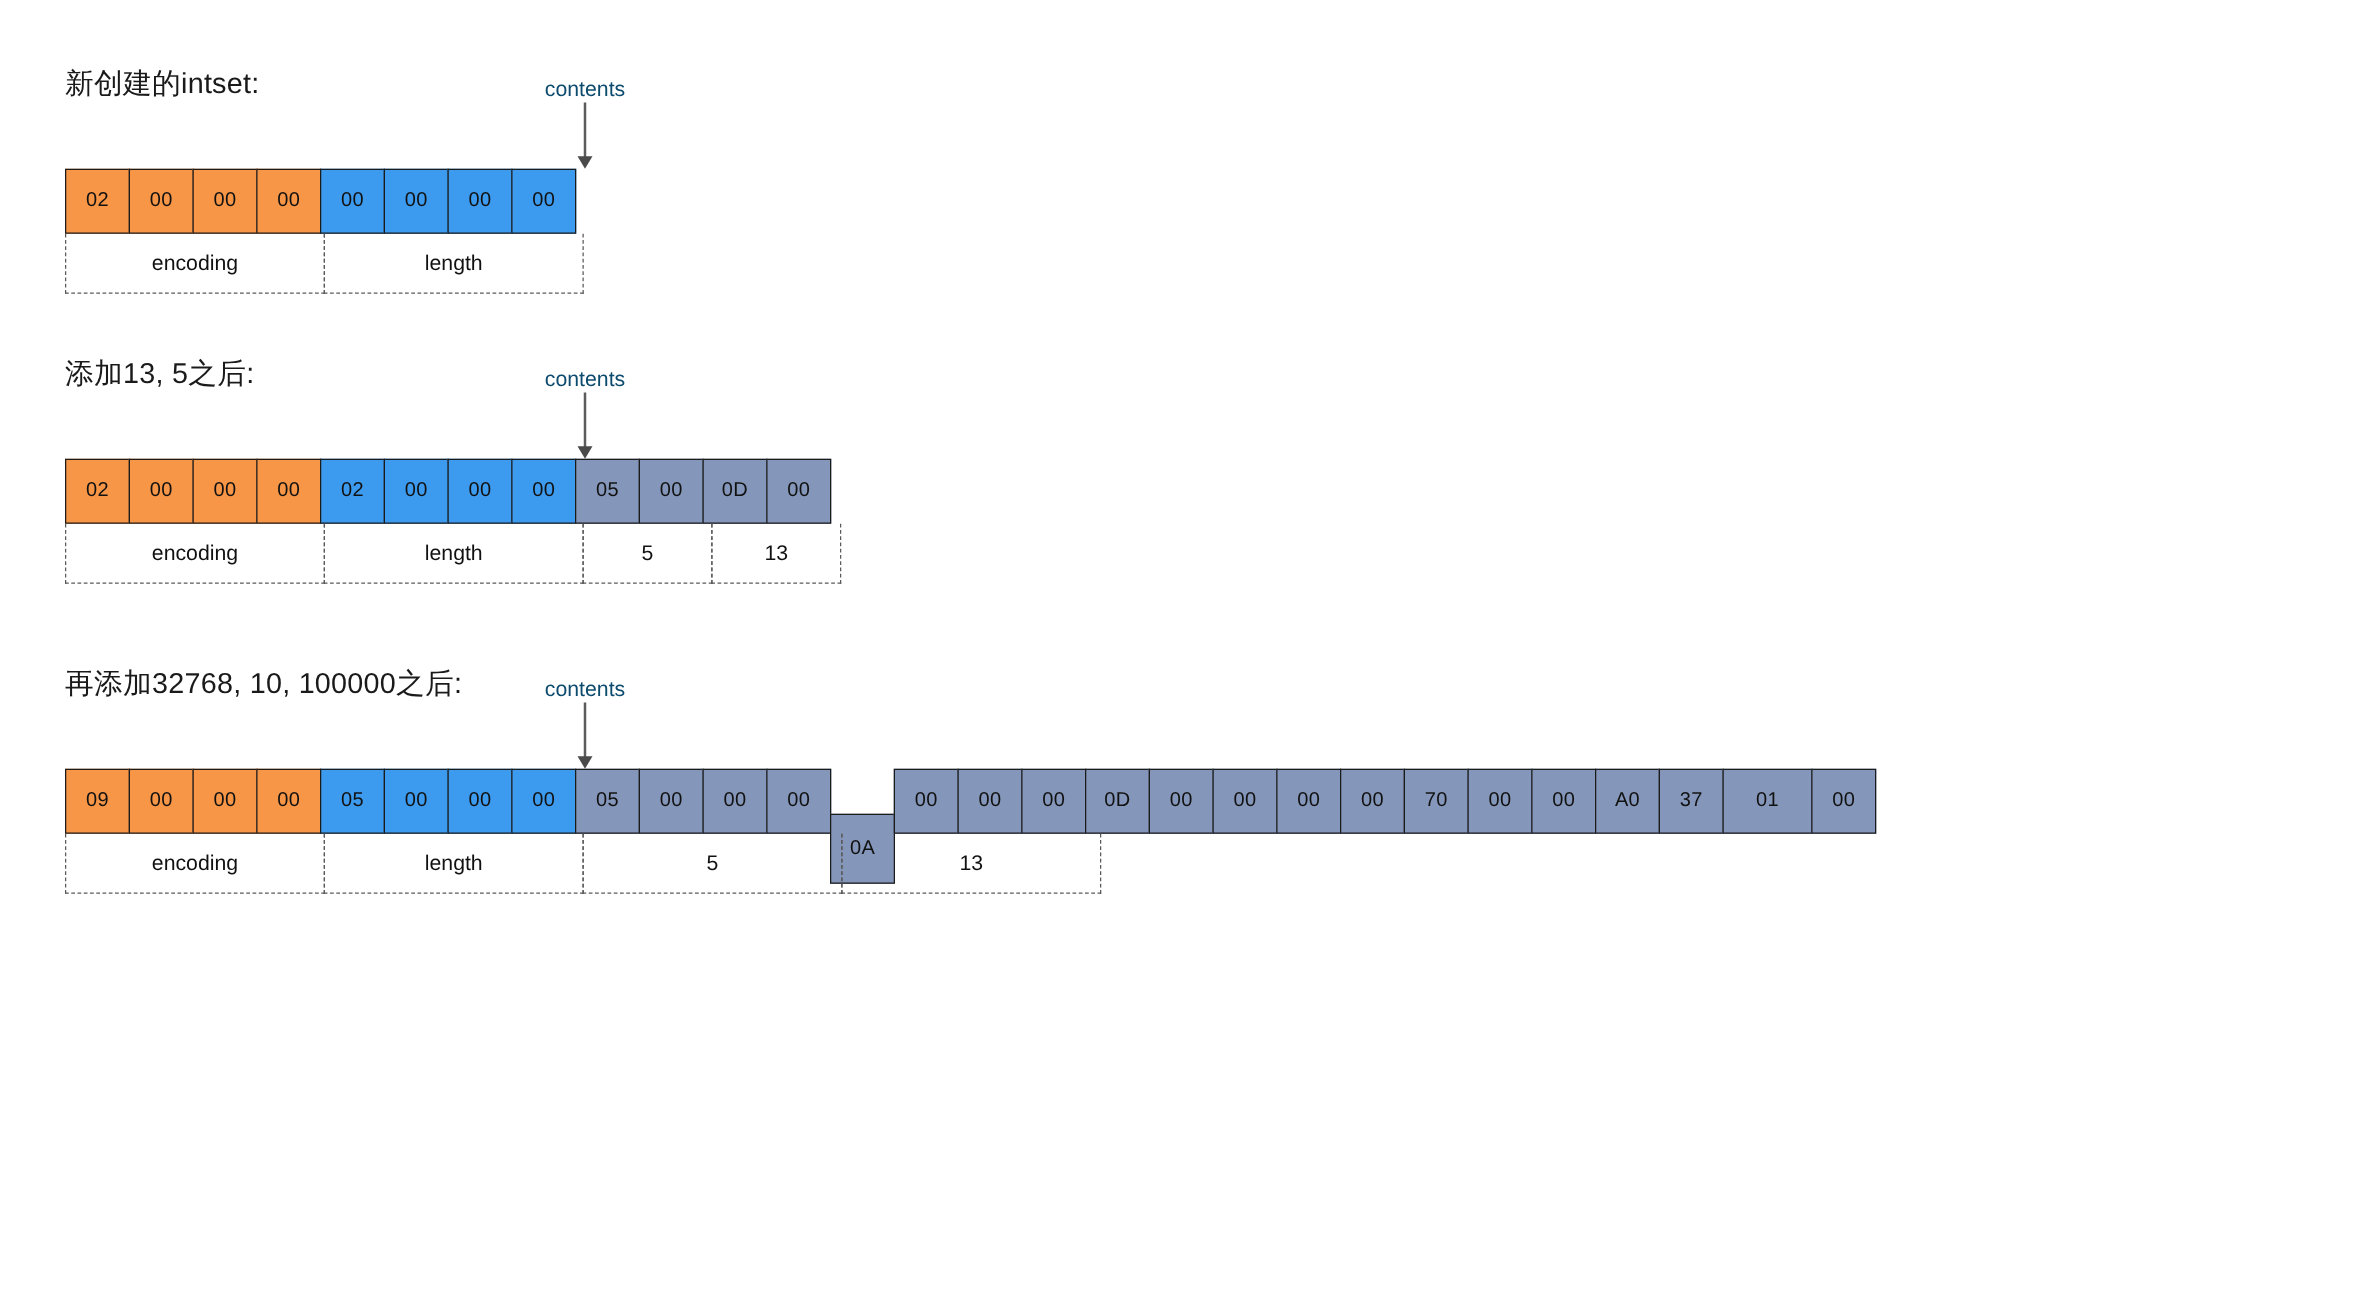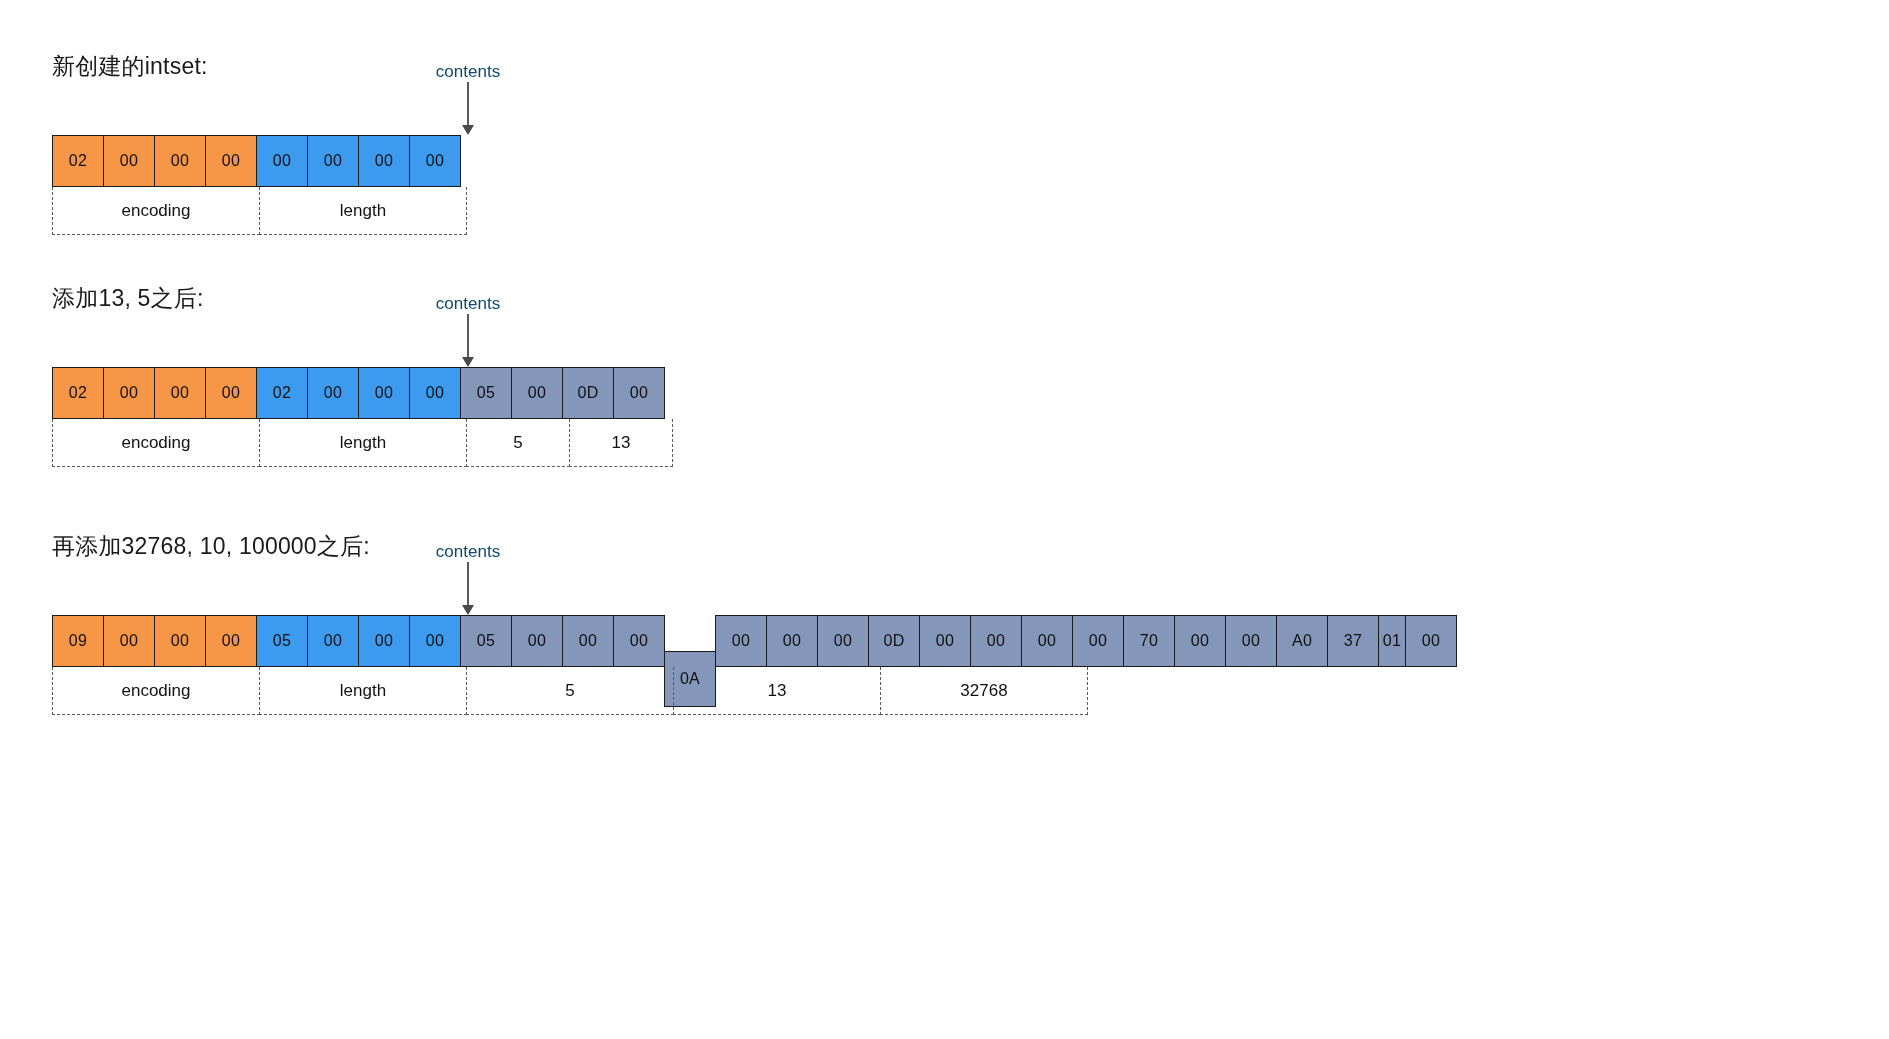--- a/index.html
+++ b/index.html
@@ -181,29 +181,28 @@
         <div class="cell con" style="width: 52px; height: 52px;">0D</div>
         <div class="cell con" style="width: 52px; height: 52px;">00</div>
         <div class="cell con" style="width: 52px; height: 52px;">00</div>
         <div class="cell con" style="width: 52px; height: 52px;">00</div>
         <div class="cell con" style="width: 52px; height: 52px;">00</div>
         <div class="cell con" style="width: 52px; height: 52px;">70</div>
         <div class="cell con" style="width: 52px; height: 52px;">00</div>
         <div class="cell con" style="width: 52px; height: 52px;">00</div>
         <div class="cell con" style="width: 52px; height: 52px;">A0</div>
         <div class="cell con" style="width: 52px; height: 52px;">37</div>
-        <div class="cell con" style="width: 28px; height: 52px;">01</div>
+        <div class="cell con" style="width: 72px; height: 52px;">01</div>
         <div class="cell con" style="width: 52px; height: 52px;">00</div>
       </div>
       <div class="labels" style="left: 52px; top: 667px; height: 48px;">
         <div class="label-box" style="width: 208px; height: 48px;">encoding</div>
         <div class="label-box" style="width: 208px; height: 48px;">length</div>
         <div class="label-box" style="width: 208px; height: 48px;">5</div>
         <div class="label-box" style="width: 208px; height: 48px;">13</div>
-        <div class="label-box" style="width: 208px; height: 48px;">32768</div>
       </div>
       <div class="pointer">
         <div class="pointer-label" style="left: 468px; top: 543px;">contents</div>
         <div class="pointer-stem" style="left: 468px; top: 562px; height: 44px;"></div>
         <div class="pointer-head" style="left: 468px; top: 605px;"></div>
       </div>
     </div>
   </div>
 
 </body></html>

